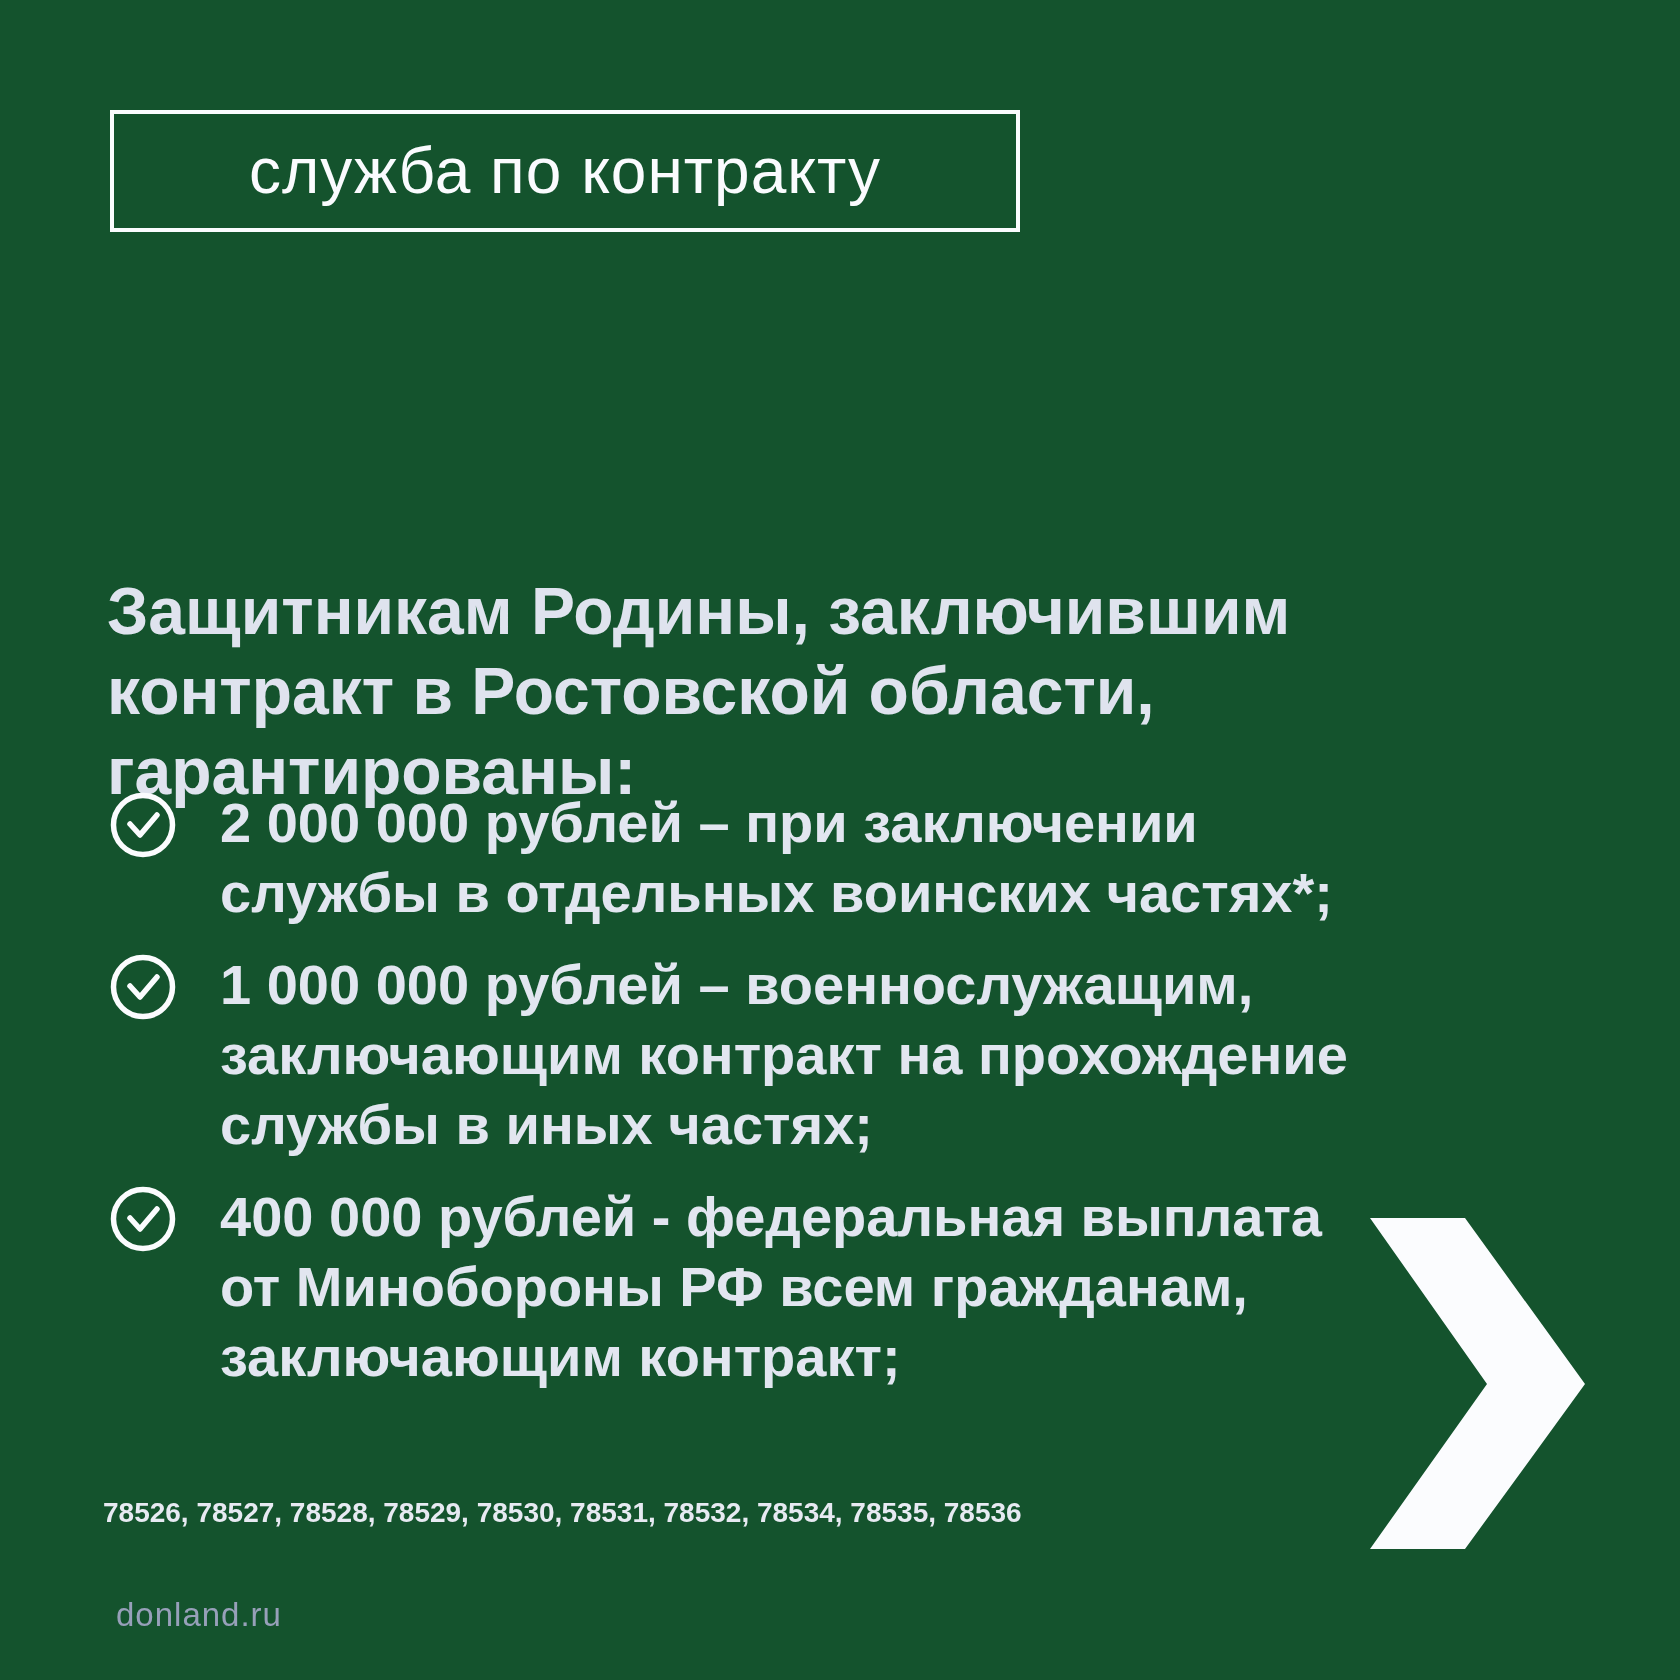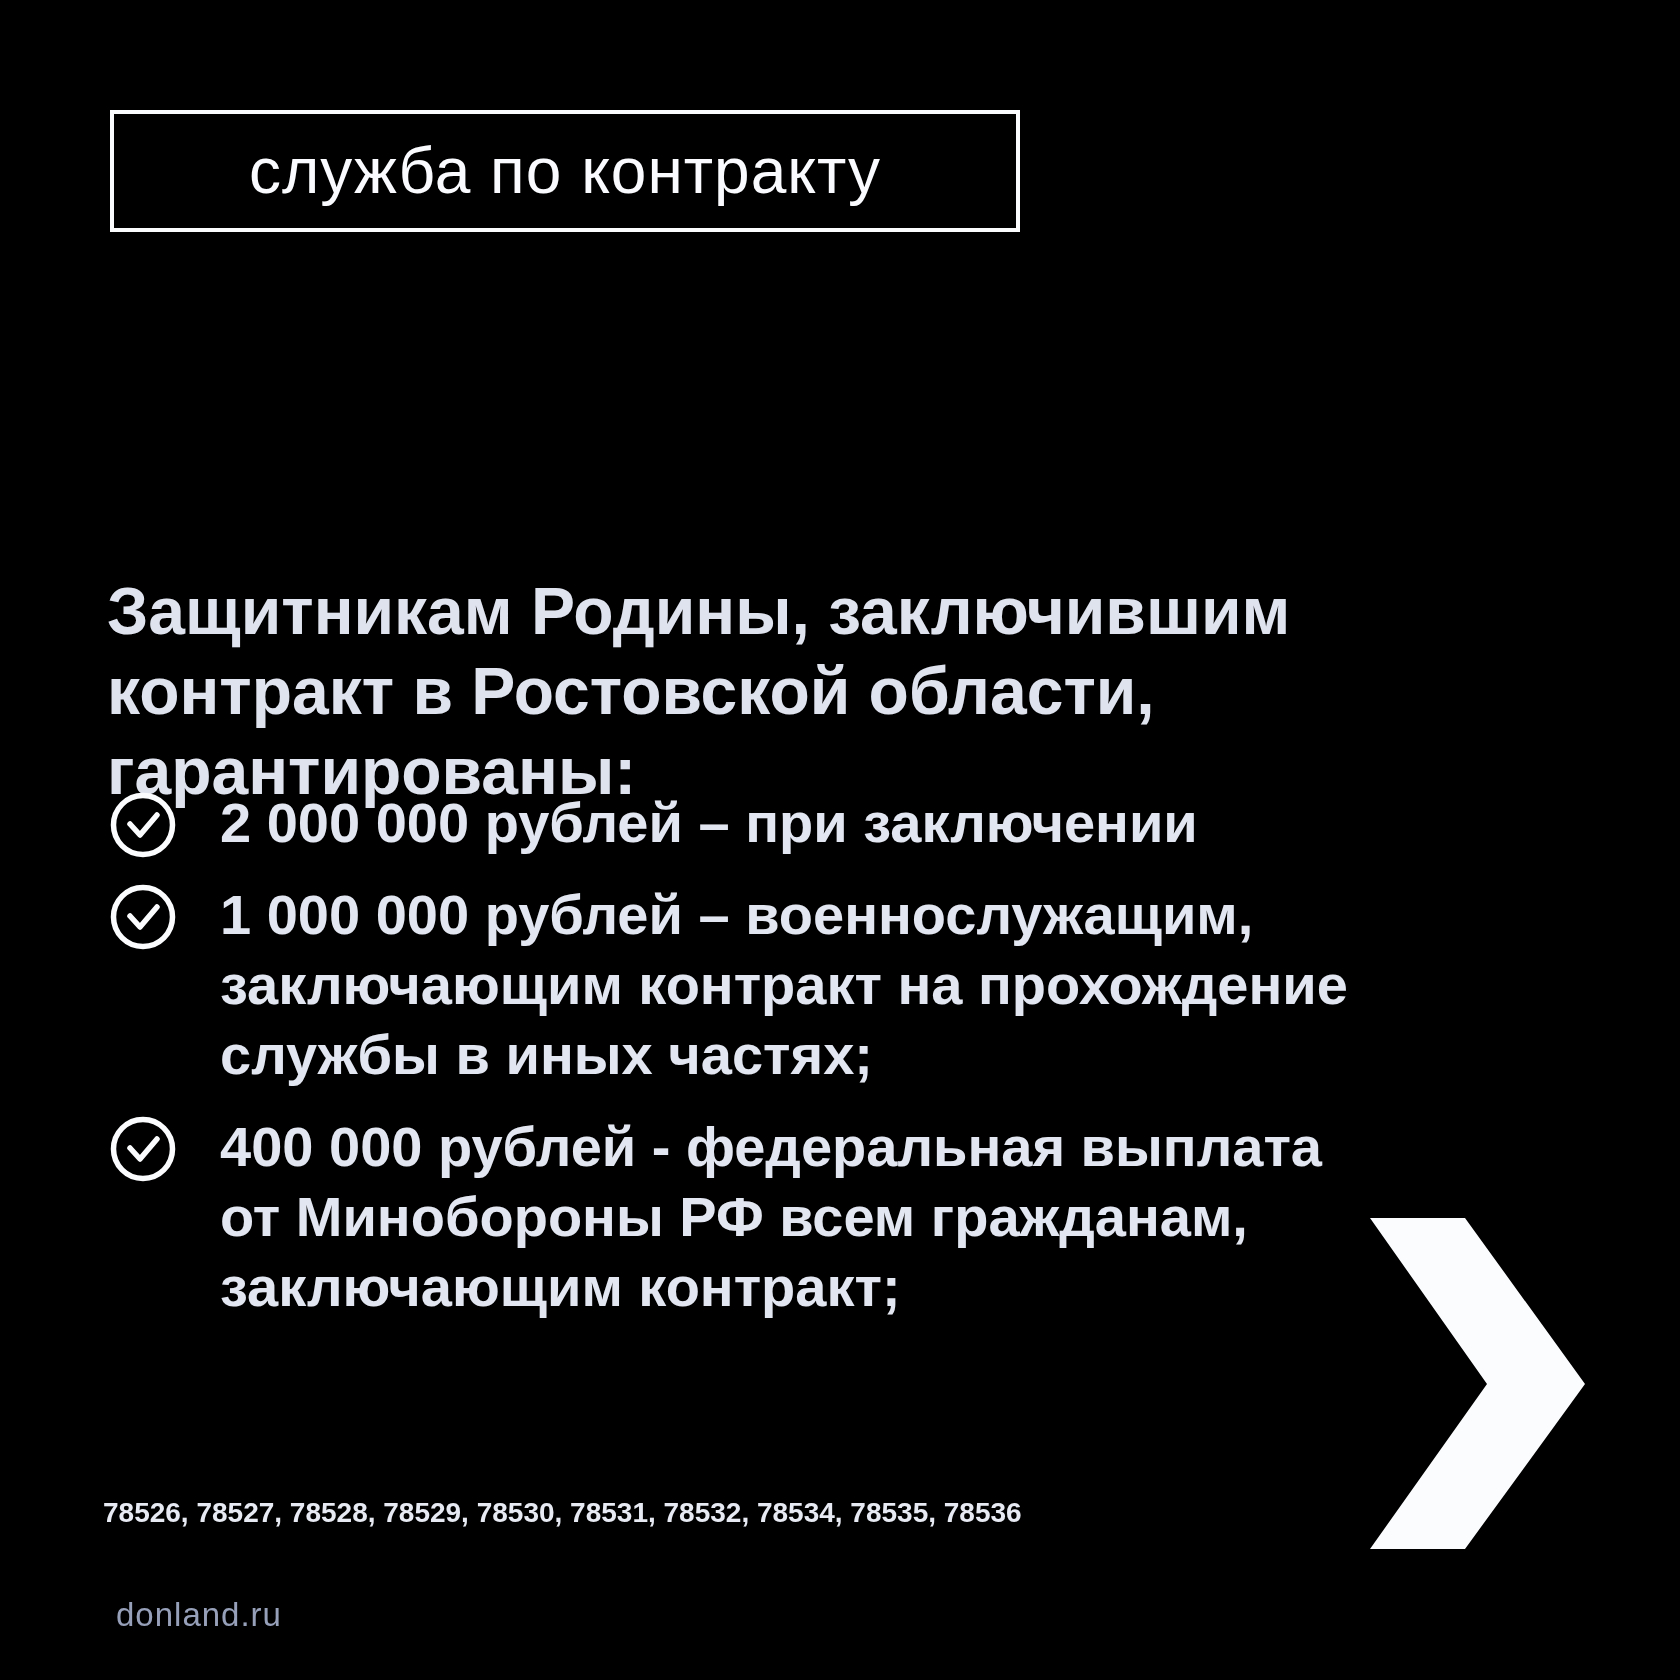--- a/index.html
+++ b/index.html
@@ -1,20 +1,20 @@
 <!DOCTYPE html>
 <html lang="ru"><head>
 <meta charset="utf-8">
 <style>
   html, body { margin: 0; padding: 0; }
   .poster {
     position: relative;
     width: 1680px;
     height: 1680px;
-    background: #000000;
+    background: #14532d;
     font-family: "Liberation Sans", sans-serif;
     overflow: hidden;
   }
   .badge {
     position: absolute;
     left: 110px;
     top: 110px;
     width: 902px;
     height: 114px;
     border: 4px solid #fbfcfe;
@@ -112,20 +112,21 @@
 
     <div class="benefit">
       <span class="icon-wrap">
         <svg width="66" height="66" viewBox="0 0 66 66">
           <circle cx="33" cy="33" r="29.5" fill="none" stroke="#fbfcfe" stroke-width="5.5"></circle>
           <path d="M20 32 L30 43 L47 23" fill="none" stroke="#fbfcfe" stroke-width="5.5" stroke-linecap="round" stroke-linejoin="round"></path>
         </svg>
       </span>
       <div class="benefit-text">
         <div class="line">2 000 000 рублей – при заключении</div>
+        <div class="line">службы в отдельных воинских частях*;</div>
       </div>
     </div>
 
     <div class="benefit">
       <span class="icon-wrap">
         <svg width="66" height="66" viewBox="0 0 66 66">
           <circle cx="33" cy="33" r="29.5" fill="none" stroke="#fbfcfe" stroke-width="5.5"></circle>
           <path d="M20 32 L30 43 L47 23" fill="none" stroke="#fbfcfe" stroke-width="5.5" stroke-linecap="round" stroke-linejoin="round"></path>
         </svg>
       </span>

